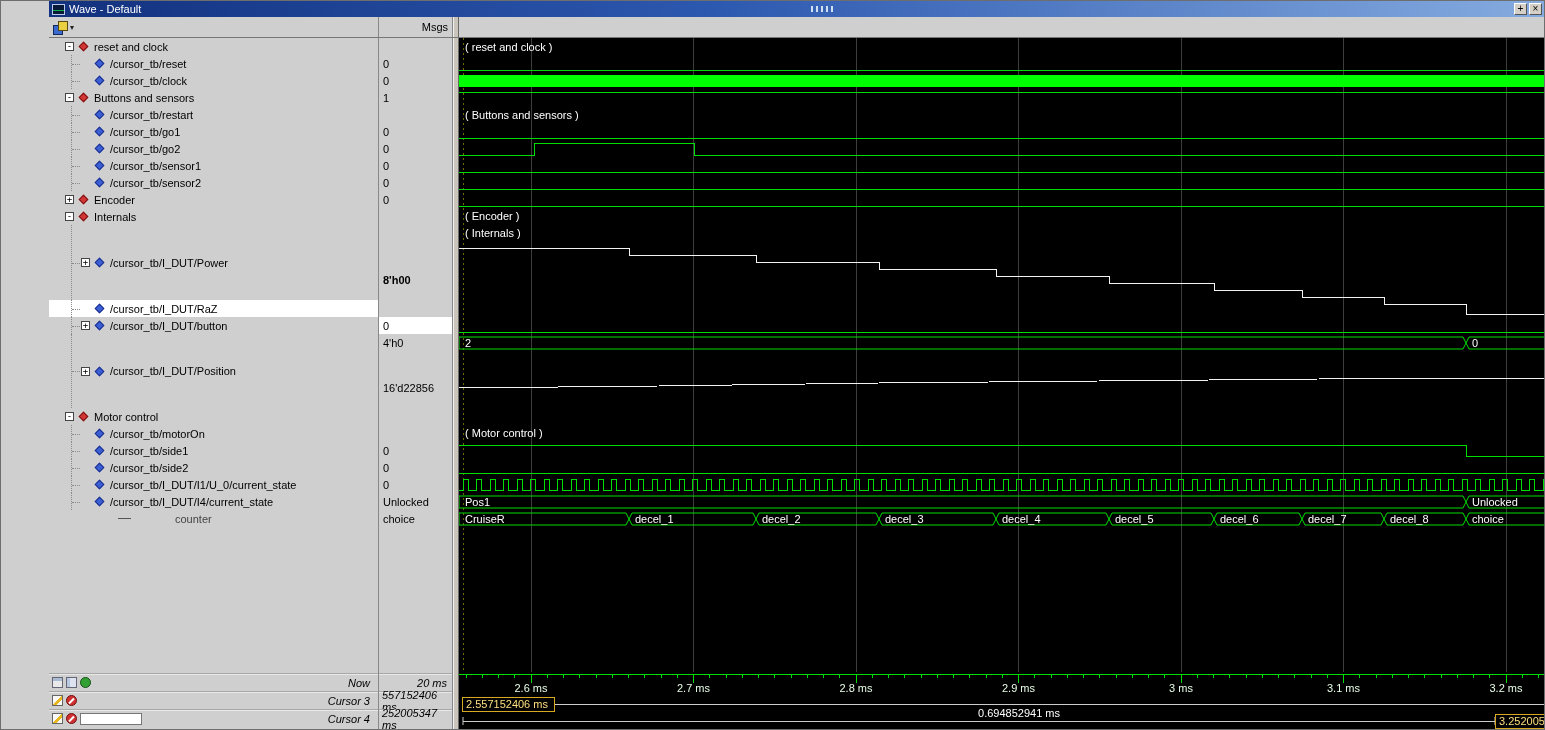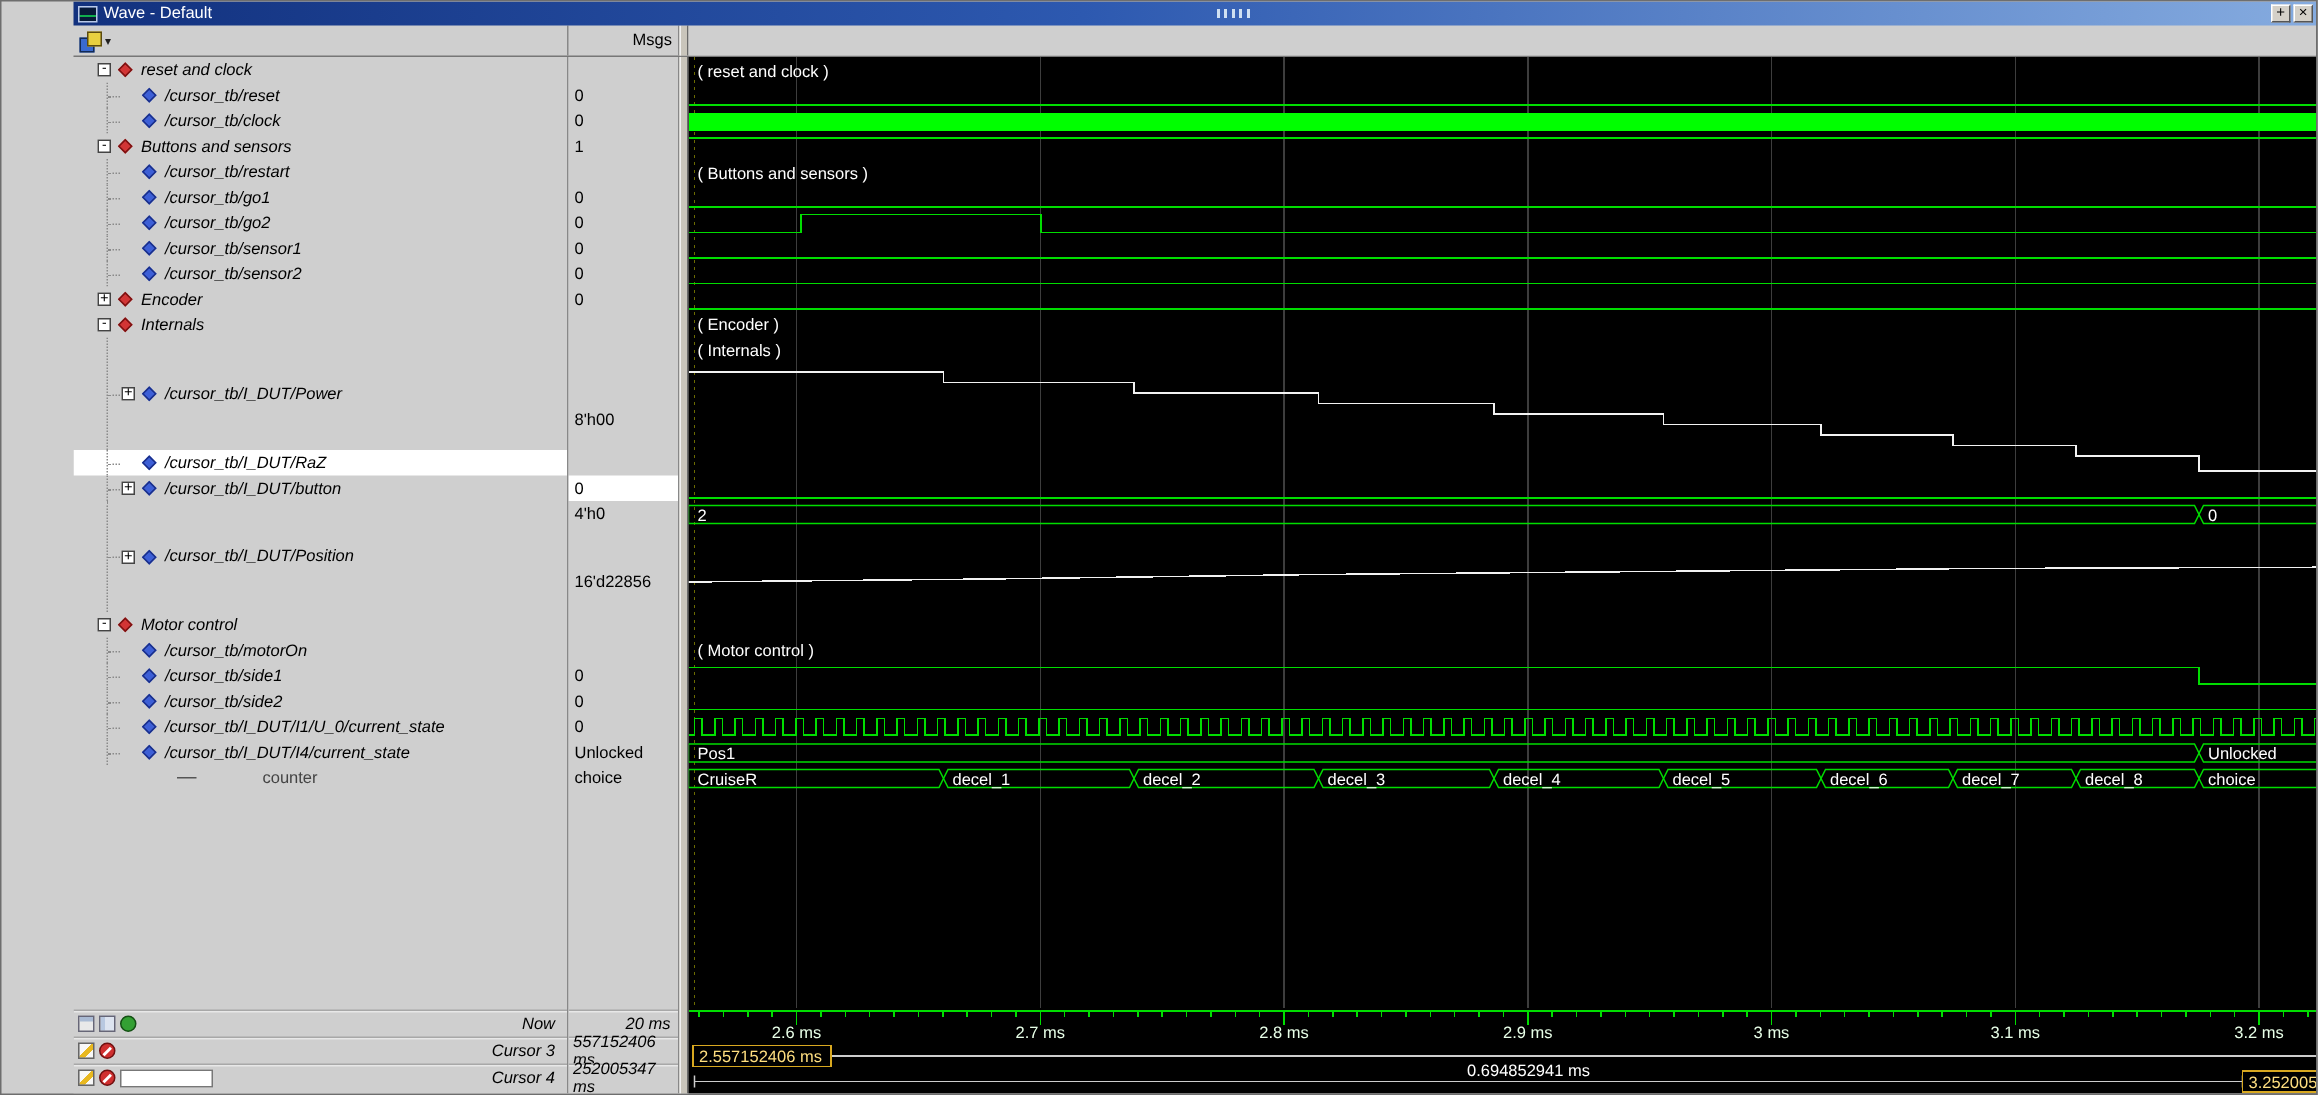--- a/index.html
+++ b/index.html
@@ -50,21 +50,21 @@
   .ebox{flex:none;width:9px;height:9px;background:#fff;border:1px solid #444;
     color:#000;font-size:9px;line-height:7px;text-align:center;margin-right:4px;
     font-family:"DejaVu Sans Mono",monospace;}
   .espace{flex:none;width:13px;}
   .conn{flex:none;width:16px;height:100%;position:relative;}
   .conn::before{content:"";position:absolute;left:6px;top:0;bottom:0;border-left:1px dotted #8a8a8a;}
   .conn::after{content:"";position:absolute;left:7px;top:50%;width:8px;border-top:1px dotted #8a8a8a;}
   .diamond{flex:none;width:7px;height:7px;margin:0 7px 0 2px;transform:rotate(45deg);}
   .d-red{background:#d23535;border:1px solid #7c1212;}
   .d-blue{background:#3d5fd6;border:1px solid #1a2f8a;}
-  .tlabel{color:#000;font-style:italic;}
+  .tlabel{color:#000;}
   .divdash{flex:none;width:13px;border-top:1px solid #555;margin-right:4px;}
   .divlabel{color:#444;}
   .vrow{display:flex;align-items:center;padding-left:4px;white-space:nowrap;overflow:hidden;}
   
   .frow{height:18px;display:flex;align-items:center;padding:0 4px 0 3px;
     border-top:1px solid #a8a8a8;box-shadow:inset 0 1px 0 #e8e8e8;background:#cfcfcf;flex:none;font-style:italic;}
   .flabel{margin-left:auto;padding-right:4px;}
   .values .frow{justify-content:flex-end;padding-right:5px;}
   .fi{width:11px;height:11px;margin-right:3px;flex:none;}
   .icon-grid{background:#e9e9e9;border:1px solid #667;box-shadow:inset 0 3px 0 #aabbd4;}
@@ -261,21 +261,21 @@
           <div class="vrow" style="height: 17px;">0</div>
           <div class="vrow" style="height: 17px;">1</div>
           <div class="vrow" style="height: 17px;"></div>
           <div class="vrow" style="height: 17px;">0</div>
           <div class="vrow" style="height: 17px;">0</div>
           <div class="vrow" style="height: 17px;">0</div>
           <div class="vrow" style="height: 17px;">0</div>
           <div class="vrow" style="height: 17px;">0</div>
           <div class="vrow" style="height: 17px;"></div>
           <div class="vrow" style="height: 17px;"></div>
-          <div class="vrow" style="height: 75px;">8'h00</div>
+          <div class="vrow" style="height: 75px; font-weight: bold;">8'h00</div>
           <div class="vrow sel" style="height: 17px;">0</div>
           <div class="vrow" style="height: 17px;">4'h0</div>
           <div class="vrow" style="height: 74px;">16'd22856</div>
           <div class="vrow" style="height: 17px;"></div>
           <div class="vrow" style="height: 17px;">0</div>
           <div class="vrow" style="height: 17px;">0</div>
           <div class="vrow" style="height: 17px;">0</div>
           <div class="vrow" style="height: 17px;">Unlocked</div>
           <div class="vrow" style="height: 17px;">choice</div>
           <div class="vrow" style="height: 17px;"></div>

